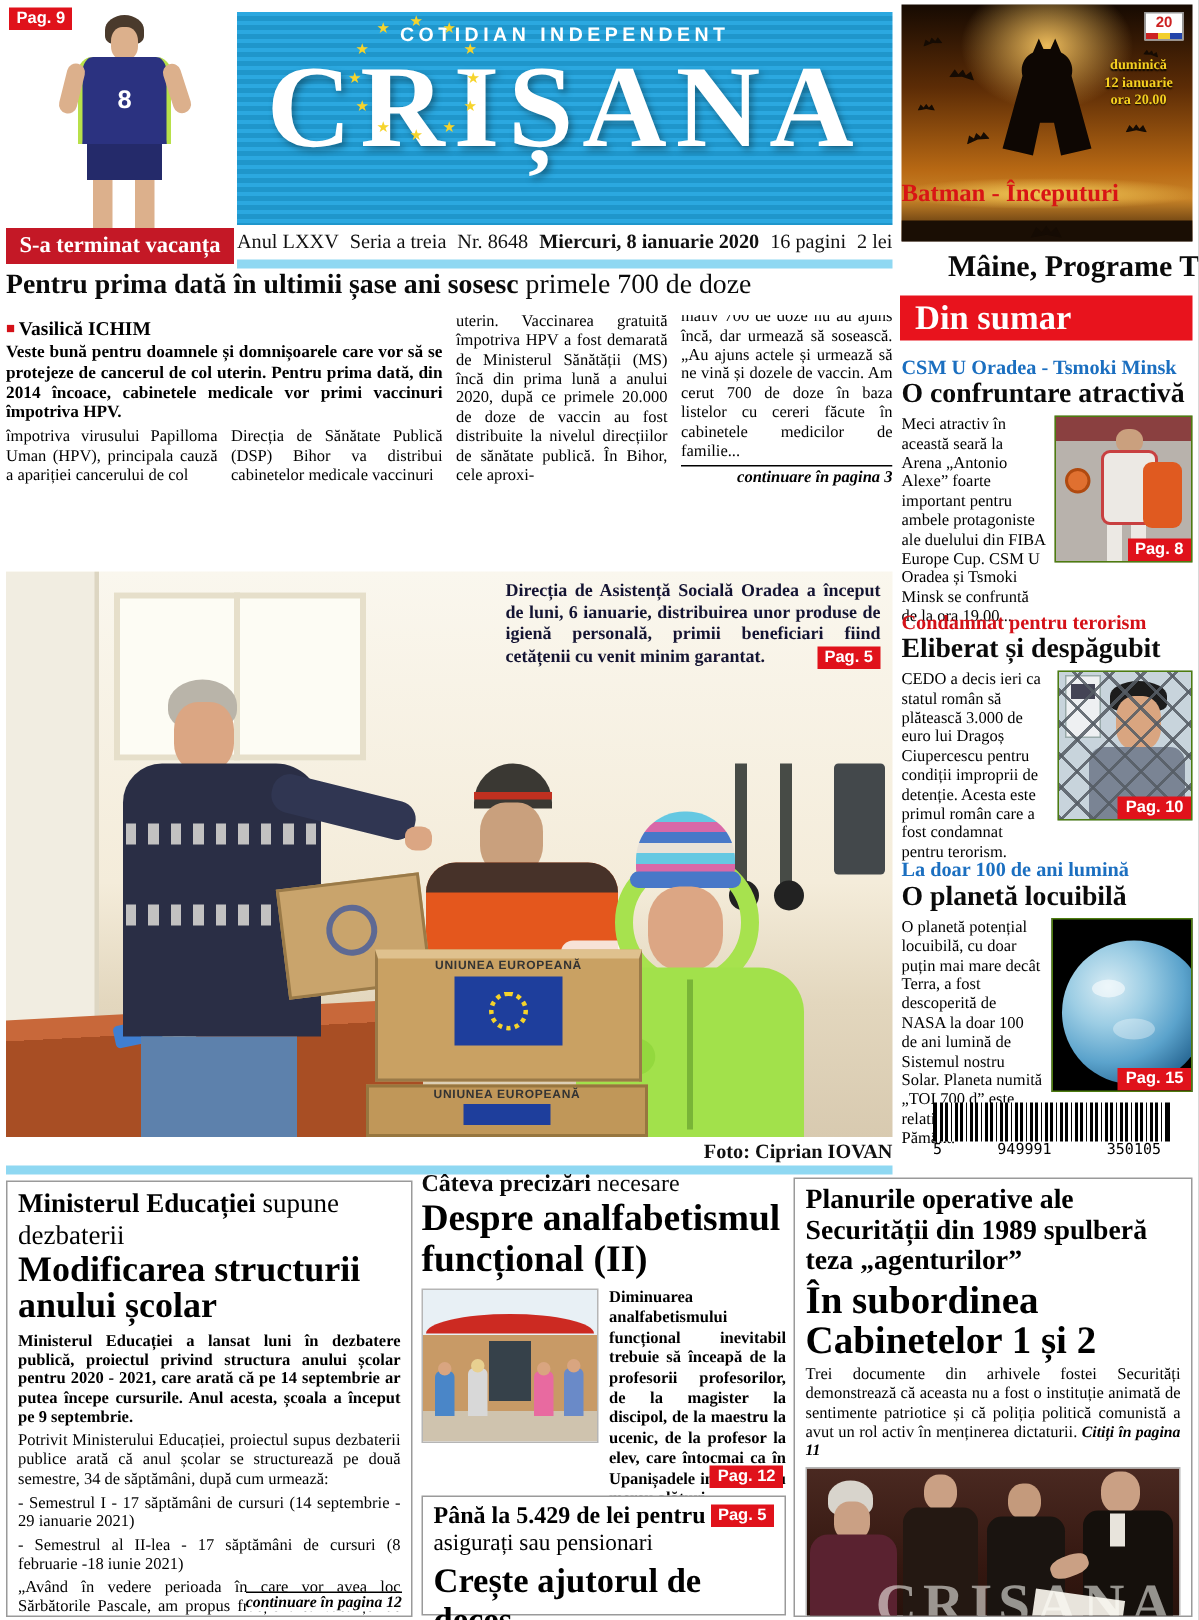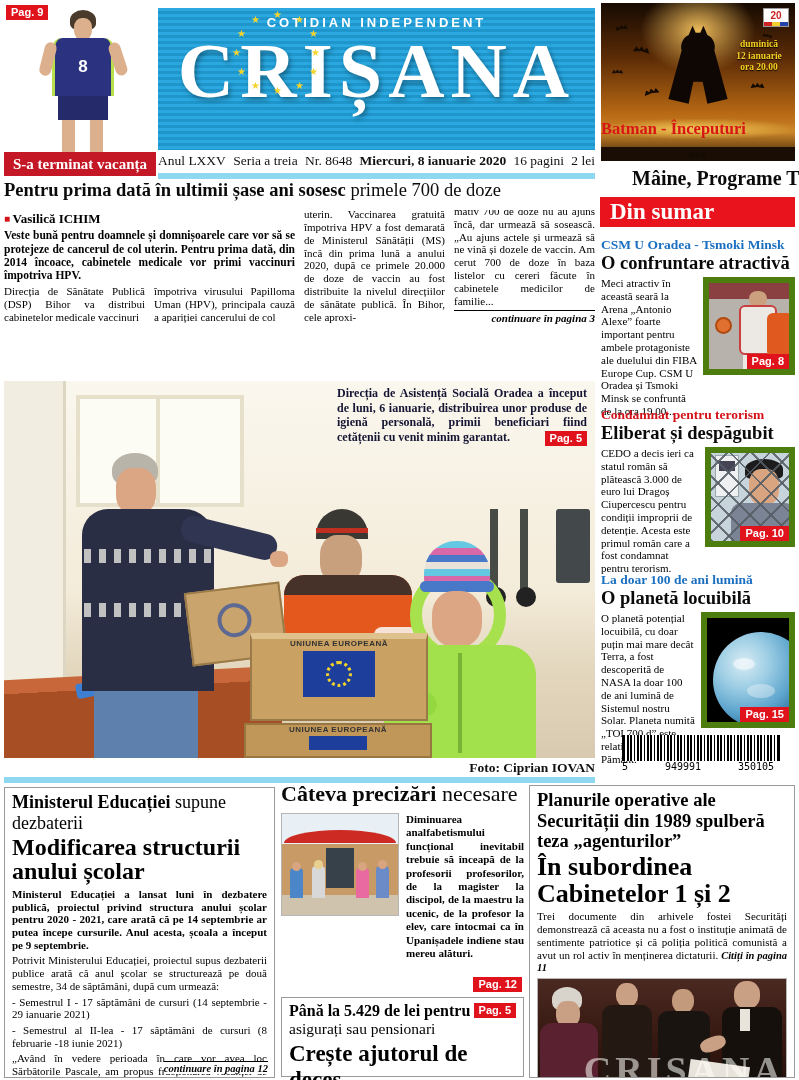--- a/index.html
+++ b/index.html
@@ -58,21 +58,21 @@
   .caption { position:absolute; right:8px; top:5px; width:250px; font:bold 12px/14.5px "Liberation Serif", serif; color:#141433; text-align:justify; }
   .credit-line { left:4px; top:760px; width:591px; text-align:right; font:bold 13.5px "Liberation Serif", serif; color:#111; }
 
   
   .sb { left:601px; width:194px; }
   .sb-kicker { font:bold 13.5px "Liberation Serif", serif; color:#1b6fc0; }
   .sb-kicker.red { color:#d41118; }
   .sb-title { font:bold 18.5px/1.08 "Liberation Serif", serif; color:#0a0a0a; margin:1px 0 3px; }
   .sb-row { display:flex; gap:6px; }
   .sb-body { flex:1; font:11px/12.8px "Liberation Serif", serif; }
-  .sb-photo { position:relative; flex:none; border:6px solid #4d7c0f; overflow:hidden;padding-left:23px; }
+  .sb-photo { position:relative; flex:none; border:1px solid #4d7c0f; overflow:hidden;padding-left:23px; }
   .sb-badge { position:absolute; right:0; }
 
   .barcode { left:622px; top:735px; width:158px; }
   .bars { height:26px; background:repeating-linear-gradient(90deg,#000 0 1px,#fff 1px 3px,#000 3px 5px,#fff 5px 6px,#000 6px 8px,#fff 8px 10px); border-left:2px solid #000; border-right:2px solid #000; }
   .bc-digits { display:flex; justify-content:space-between; font:10px "DejaVu Sans Mono", monospace; padding:0 6px 0 0; }
 
   
   .boxed { border:1px solid #9a9a9a; background:#fff; }
   .bl { left:4px; top:787px; width:271px; height:291px; padding:4px 7px; overflow:hidden; }
   .bl-kicker { font:bold 18px "Liberation Serif", serif; }
@@ -182,22 +182,22 @@
   <div class="s tomorrow">Mâine, Programe TV</div>
   <div class="s din-sumar">Din sumar</div>
 
   <div class="s lead-wrap">
     <div class="kicker"><span>Pentru prima dată în ultimii șase ani sosesc</span><span class="light"> primele 700 de doze</span></div>
     <div class="bodycols">
       <div class="halfcol">
         <div class="byline"><span class="sq">■ </span><span>Vasilică ICHIM</span></div>
         <div class="lead-bold">Veste bună pentru doamnele și domnișoarele care vor să se protejeze de cancerul de col uterin. Pentru prima dată, din 2014 încoace, cabinetele medicale vor primi vaccinuri împotriva HPV.</div>
         <div class="inner2">
+          <div class="col">împotriva virusului Papilloma Uman (HPV), principala cauză a apariției cancerului de col</div>
           <div class="col">Direcția de Sănătate Publică (DSP) Bihor va distribui cabinetelor medicale vaccinuri</div>
-          <div class="col">împotriva virusului Papilloma Uman (HPV), principala cauză a apariției cancerului de col</div>
         </div>
       </div>
       <div class="col col3">uterin. Vaccinarea gratuită împotriva HPV a fost demarată de Ministerul Sănătății (MS) încă din prima lună a anului 2020, după ce primele 20.000 de doze de vaccin au fost distribuite la nivelul direcțiilor de sănătate publică. În Bihor, cele aproxi-</div>
       <div class="col col3">
         <span>mativ 700 de doze nu au ajuns încă, dar urmează să sosească. „Au ajuns actele și urmează să ne vină și dozele de vaccin. Am cerut 700 de doze în baza listelor cu cereri făcute în cabinetele medicilor de familie...</span>
         <div class="cont">continuare în pagina 3</div>
       </div>
     </div>
   </div>
 
@@ -326,21 +326,22 @@
       <div class="p bl-lead">Ministerul Educației a lansat luni în dezbatere publică, proiectul privind structura anului școlar pentru 2020 - 2021, care arată că pe 14 septembrie ar putea începe cursurile. Anul acesta, școala a început pe 9 septembrie.</div>
       <div class="p">Potrivit Ministerului Educației, proiectul supus dezbaterii publice arată că anul școlar se structurează pe două semestre, 34 de săptămâni, după cum urmează:</div>
       <div class="p">- Semestrul I - 17 săptămâni de cursuri (14 septembrie - 29 ianuarie 2021)</div>
       <div class="p">- Semestrul al II-lea - 17 săptămâni de cursuri (8 februarie -18 iunie 2021)</div>
       <div class="p">„Având în vedere perioada în care vor avea loc Sărbătorile Pascale, am propus fracționarea vacanței de primăvară pentru a permite familiilor reunite, inclusiv membrilor din diaspora, să celebreze împreună.”, a declarat Monica Anisie, ministrul Educației și Cercetării.</div>
     </div>
     <div class="bl-cont">continuare în pagina 12</div>
   </div>
 
   <div class="s bm">
-    <div class="kicker" style="font-size:22px;"><span>Câteva precizări</span><span class="light"> necesare</span></div>
+    <div class="kicker" style="font-size:16px;"><span>Câteva precizări</span><span class="light"> necesare</span></div>
+    <div class="bm-head">Despre analfabetismul funcțional (II)</div>
     <div class="bm-row">
       <div class="bm-photo">
         <div class="s" style="left:0;top:0;width:100%;height:100%;background:linear-gradient(180deg,#e8f0f5 0 30%,#c89a66 30% 80%,#cfc3ae 80%);"></div>
         <div class="s" style="left:2px;top:16px;width:112px;height:13px;background:#cc2a22;border-radius:50% 50% 0 0 / 100% 100% 0 0;"></div>
         <div class="s" style="left:44px;top:34px;width:28px;height:40px;background:#36414a;"></div>
         <div class="s" style="left:8px;top:54px;width:13px;height:30px;background:#4a86c8;border-radius:4px 4px 0 0;"></div>
         <div class="s" style="left:30px;top:52px;width:13px;height:32px;background:#d8d8d8;border-radius:4px 4px 0 0;"></div>
         <div class="s" style="left:74px;top:54px;width:13px;height:30px;background:#e86aa0;border-radius:4px 4px 0 0;"></div>
         <div class="s" style="left:94px;top:52px;width:13px;height:32px;background:#6a8ac8;border-radius:4px 4px 0 0;"></div>
         <div class="s" style="left:10px;top:48px;width:9px;height:9px;background:#d9a580;border-radius:50%;"></div>

